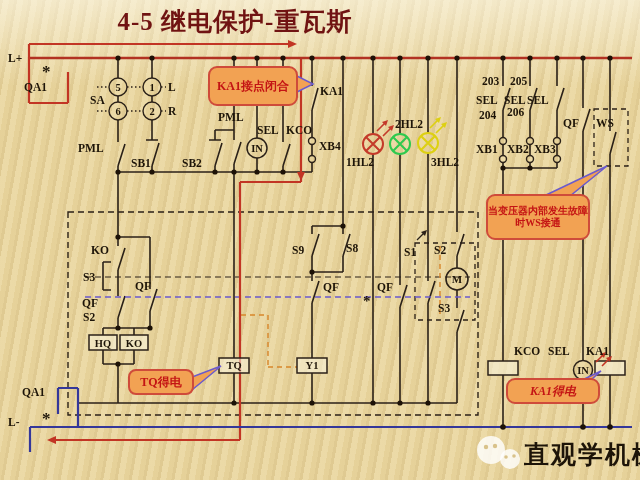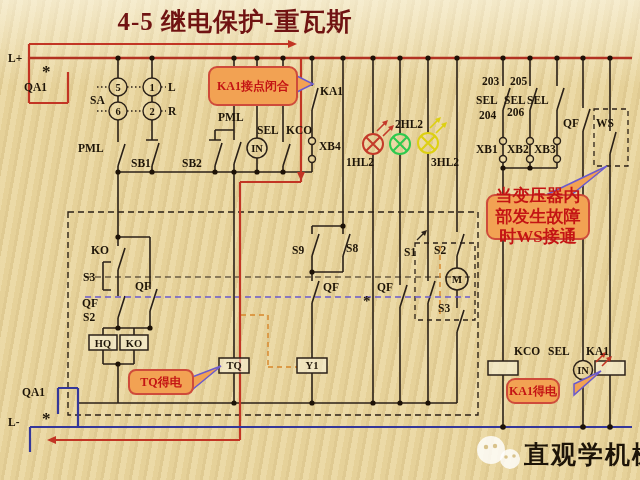--- a/index.html
+++ b/index.html
@@ -22,23 +22,23 @@
   svg text{font-family:"Liberation Serif", serif;font-weight:bold;fill:#1d1408;}
   .lbl{font-size:11.5px;}
   .sm{font-size:10.5px;}
   .callout{
     position:absolute;background:#f2a253;border:2px solid #cf4b3a;border-radius:9px;
     color:#c41414;font-weight:bold;font-size:12px;line-height:1.2;
     display:flex;align-items:center;justify-content:center;text-align:center;
     padding:2px 0;box-sizing:border-box;z-index:3;
   }
   #co1{left:208px;top:66px;width:90px;height:40px;}
-  #co2{left:486px;top:194px;width:104px;height:46px;font-size:17px;}
+  #co2{left:486px;top:194px;width:104px;height:46px;font-size:10px;}
   #co3{left:128px;top:369px;width:66px;height:26px;border-radius:8px;}
-  #co4{left:506px;top:378px;width:54px;height:26px;}
+  #co4{left:506px;top:378px;width:94px;height:26px;font-style:italic;}
 </style>
 </head>
 <body>
 
 <div class="stage">
 
   <div class="title">4-5  继电保护-重瓦斯</div>
 
   <svg width="640" height="480" viewBox="0 0 640 480">
 

